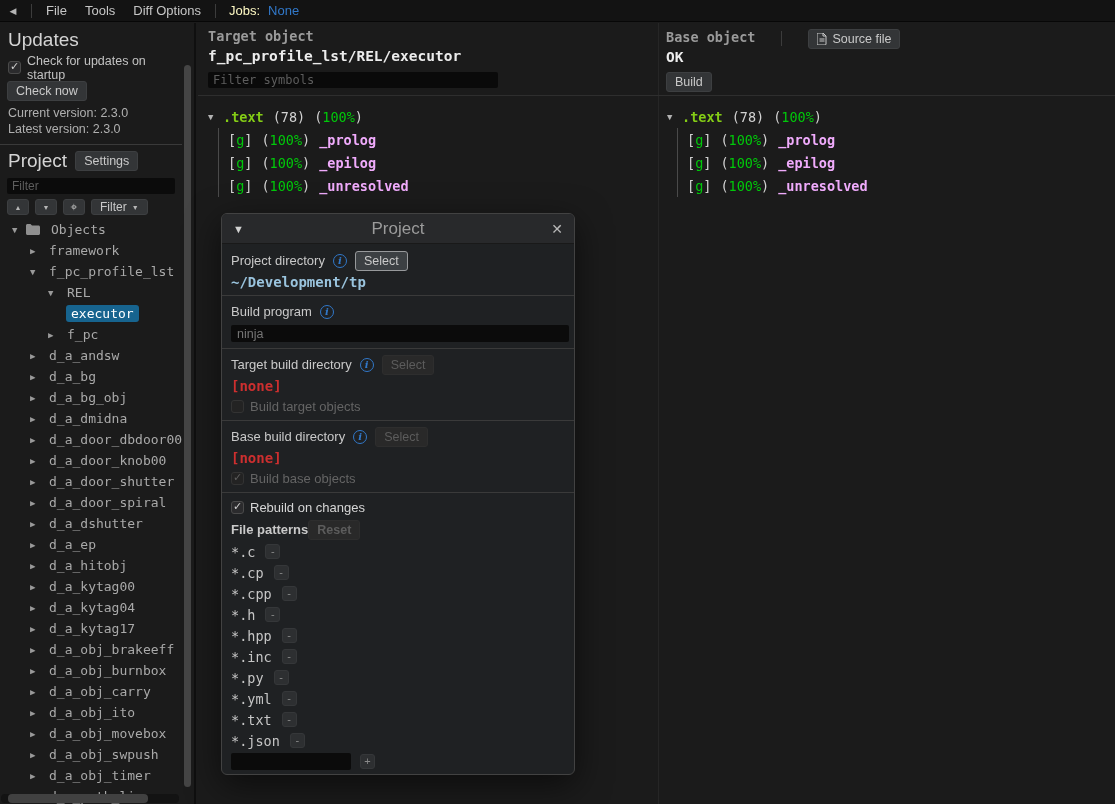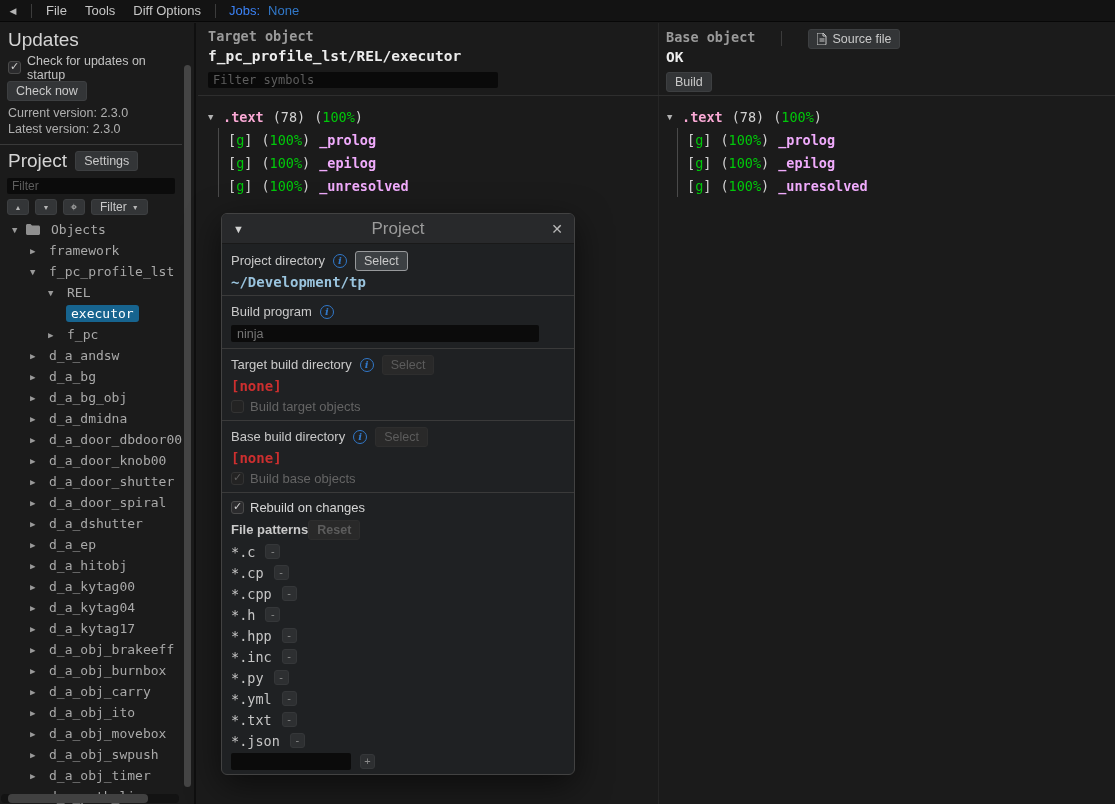--- a/index.html
+++ b/index.html
@@ -9,21 +9,21 @@
     font-family:"Liberation Sans", sans-serif;
   }
   .mono { font-family:"DejaVu Sans Mono", monospace; }
 
   
   .topbar{position:absolute;top:0;left:0;right:0;height:22px;background:#131313;
     border-bottom:1px solid #070707;display:flex;align-items:center;font-size:13px;}
   .back-btn{width:26px;text-align:center;color:#b5b5b5;font-size:9px;cursor:pointer;}
   .tb-sep{width:1px;height:14px;background:#3c3c3c;margin:0 5px;}
   .menu-item{padding:0 9px;color:#c6c6c6;cursor:pointer;}
-  .jobs-label{padding:0 2px 0 8px;color:#3b82f6;}
+  .jobs-label{padding:0 2px 0 8px;color:#fef9c3;}
   .jobs-link{color:#3178c9;padding:0 6px;cursor:pointer;}
 
   
   .sidebar{position:absolute;top:23px;left:0;width:196px;bottom:0;background:#1b1b1b;
     border-right:2px solid #0f0f0f;overflow:hidden;}
   .side-inner{padding:2px 0 0 0;width:182px;}
   .side-title{font-size:19px;font-weight:400;color:#d4d4d4;margin:4px 8px 7px;}
   .check-row{display:flex;align-items:center;gap:6px;padding:1px 8px;font-size:12.5px;color:#c2c2c2;height:19px;}
   .checkbox{width:13px;height:13px;border-radius:3px;background:#2b2b2d;border:1px solid #4a4a4a;
     position:relative;flex:none;cursor:pointer;}
@@ -71,21 +71,21 @@
   .sym-filter{width:290px;height:16px;background:#0a0a0a;border:none;border-radius:2px;color:#ccc;
     font-size:12px;padding:0 5px;outline:none;margin-top:3px;}
   .hdr-row1{display:flex;align-items:center;gap:26px;height:21px;}
   .hdr-vsep{width:1px;height:15px;background:#3c3c3c;}
   .doc-ic{display:inline-flex;}
   .lists{display:flex;}
   .sym-list{padding:9px 0 0 10px;font-family:"DejaVu Sans Mono",monospace;font-size:13.5px;width:460px;flex:none;}
   .sym-list.right{width:auto;padding-left:9px;}
   .sec-row{display:flex;align-items:center;height:23px;cursor:pointer;}
   .sec-arrow{width:15px;font-size:9px;color:#b2b2b2;flex:none;}
-  .sec-name{font-weight:700;color:#f9a8d4;}
+  .sec-name{font-weight:700;color:#84cc16;}
   .sec-count{color:#d2d2d2;margin-left:9px;}
   .grn{color:#00c80a;}
   .dim-p{color:#d2d2d2;}
   .sym-items{border-left:1px solid #4a4a4a;margin-left:10px;padding-left:9px;}
   .sym-row{display:flex;align-items:center;height:23px;cursor:pointer;}
   .sym-flag{margin-right:9px;}
   .sym-pct{margin-right:9px;}
   .sym-name{font-weight:700;color:#f0abfc;}
 
   
@@ -100,21 +100,21 @@
   .modal-body{flex:1;padding:5px 9px 4px;font-size:13px;position:relative;}
   .field-row{display:flex;align-items:center;gap:8px;height:23px;}
   .f-label{color:#c9c9c9;}
   .info-ic{width:14px;height:14px;border-radius:50%;border:1.5px solid #3178c9;color:#3178c9;
     font-size:10px;font-weight:700;font-style:italic;display:inline-flex;align-items:center;
     justify-content:center;flex:none;font-family:"DejaVu Serif",serif;}
   .mono-val{font-family:"DejaVu Sans Mono",monospace;font-weight:700;font-size:14px;color:#9ac4de;
     height:20px;display:flex;align-items:center;}
   .mono-val.error{color:#cd2f2f;}
   .modal-hr{border:none;border-top:1px solid #3a3a3a;margin:3px -9px 4px;}
-  .build-input{width:308px;height:17px;background:#0b0b0b;border:none;border-radius:2px;color:#ccc;
+  .build-input{width:338px;height:17px;background:#0b0b0b;border:none;border-radius:2px;color:#ccc;
     font-size:12.5px;padding:0 6px;outline:none;margin:2px 0 3px;}
   .m-check{height:21px;font-size:13px;padding:0;}
   .dim-label{color:#646464;}
   .lbl-sub{color:#c9c9c9;height:19px;display:flex;align-items:center;}
   .fp-row{display:flex;align-items:center;height:23px;font-weight:bold;}
   .pattern-row{display:flex;align-items:center;gap:10px;height:21px;
     font-family:"DejaVu Sans Mono",monospace;font-size:13.5px;color:#c6c6c6;}
   .mini-btn{width:15px;height:15px;background:#2d2f31;border:1px solid #353739;border-radius:3px;
     color:#8a8a8a;font-size:11px;line-height:12px;text-align:center;cursor:pointer;flex:none;
     font-family:"Liberation Sans",sans-serif;}

